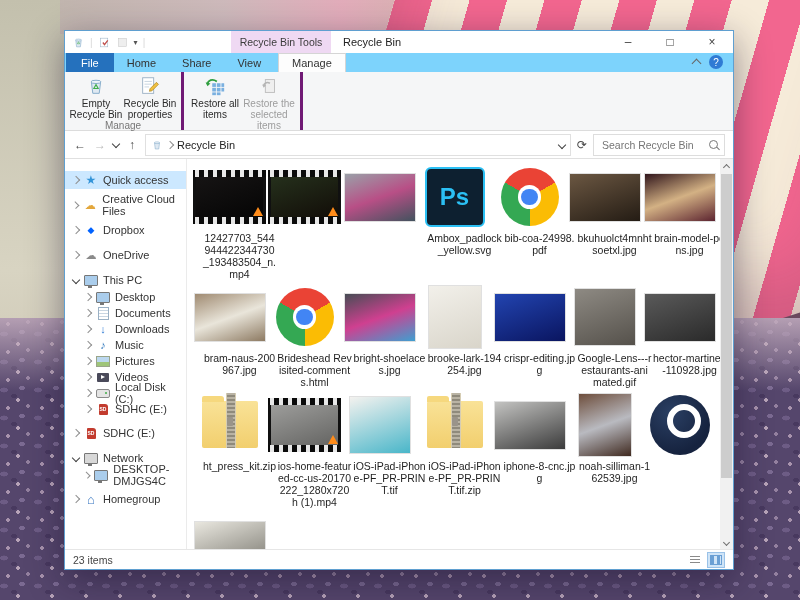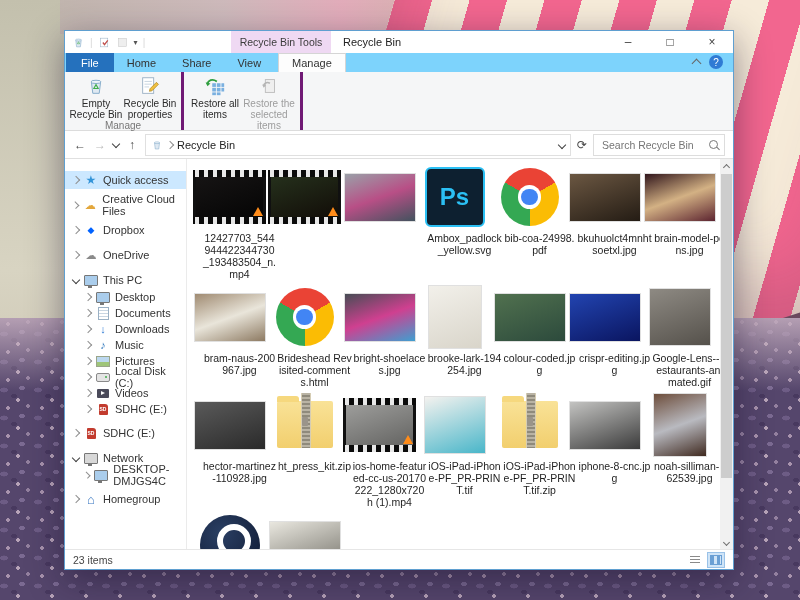--- a/index.html
+++ b/index.html
@@ -362,31 +362,31 @@
           </div>
           <div class="sb-row d1">
             <span class="chev r"></span>
             <span class="sbi picture">
               <span class="ic-pic"></span>
             </span>
             <span>Pictures</span>
           </div>
           <div class="sb-row d1">
             <span class="chev r"></span>
+            <span class="sbi video">
+              <span class="ic-vid"></span>
+            </span>
+            <span>Videos</span>
+          </div>
+          <div class="sb-row d1">
+            <span class="chev r"></span>
             <span class="sbi drive">
               <span class="ic-drv"></span>
             </span>
             <span>Local Disk (C:)</span>
-          </div>
-          <div class="sb-row d1">
-            <span class="chev r"></span>
-            <span class="sbi video">
-              <span class="ic-vid"></span>
-            </span>
-            <span>Videos</span>
           </div>
           <div class="sb-row d1">
             <span class="chev r"></span>
             <span class="sbi sd">
               <span class="ic-sd">SD</span>
             </span>
             <span>SDHC (E:)</span>
           </div>
           <div class="sb-row d0">
             <span class="chev r"></span>
@@ -489,26 +489,20 @@
               <div class="fthumb">
                 <div class="t-photo ph-wide" style="background: linear-gradient(160deg, rgb(71, 77, 85), rgb(207, 64, 144), rgb(63, 159, 208));"></div>
               </div>
               <div class="fname">bright-shoelaces.jpg</div>
             </div>
             <div class="fcell">
               <div class="fthumb">
                 <div class="t-photo ph-tall" style="background: linear-gradient(160deg, rgb(242, 240, 234), rgb(217, 213, 202));"></div>
               </div>
               <div class="fname">brooke-lark-194254.jpg</div>
-            </div>
-            <div class="fcell">
-              <div class="fthumb">
-                <div class="t-photo ph-wide" style="background: linear-gradient(160deg, rgb(81, 113, 79), rgb(44, 74, 60));"></div>
-              </div>
-              <div class="fname">colour-coded.jpg</div>
             </div>
             <div class="fcell">
               <div class="fthumb">
                 <div class="t-photo ph-wide" style="background: linear-gradient(160deg, rgb(34, 68, 176), rgb(10, 21, 96));"></div>
               </div>
               <div class="fname">crispr-editing.jpg</div>
             </div>
             <div class="fcell">
               <div class="fthumb">
                 <div class="t-photo ph-square" style="background: linear-gradient(160deg, rgb(142, 138, 131), rgb(85, 81, 75));"></div>

